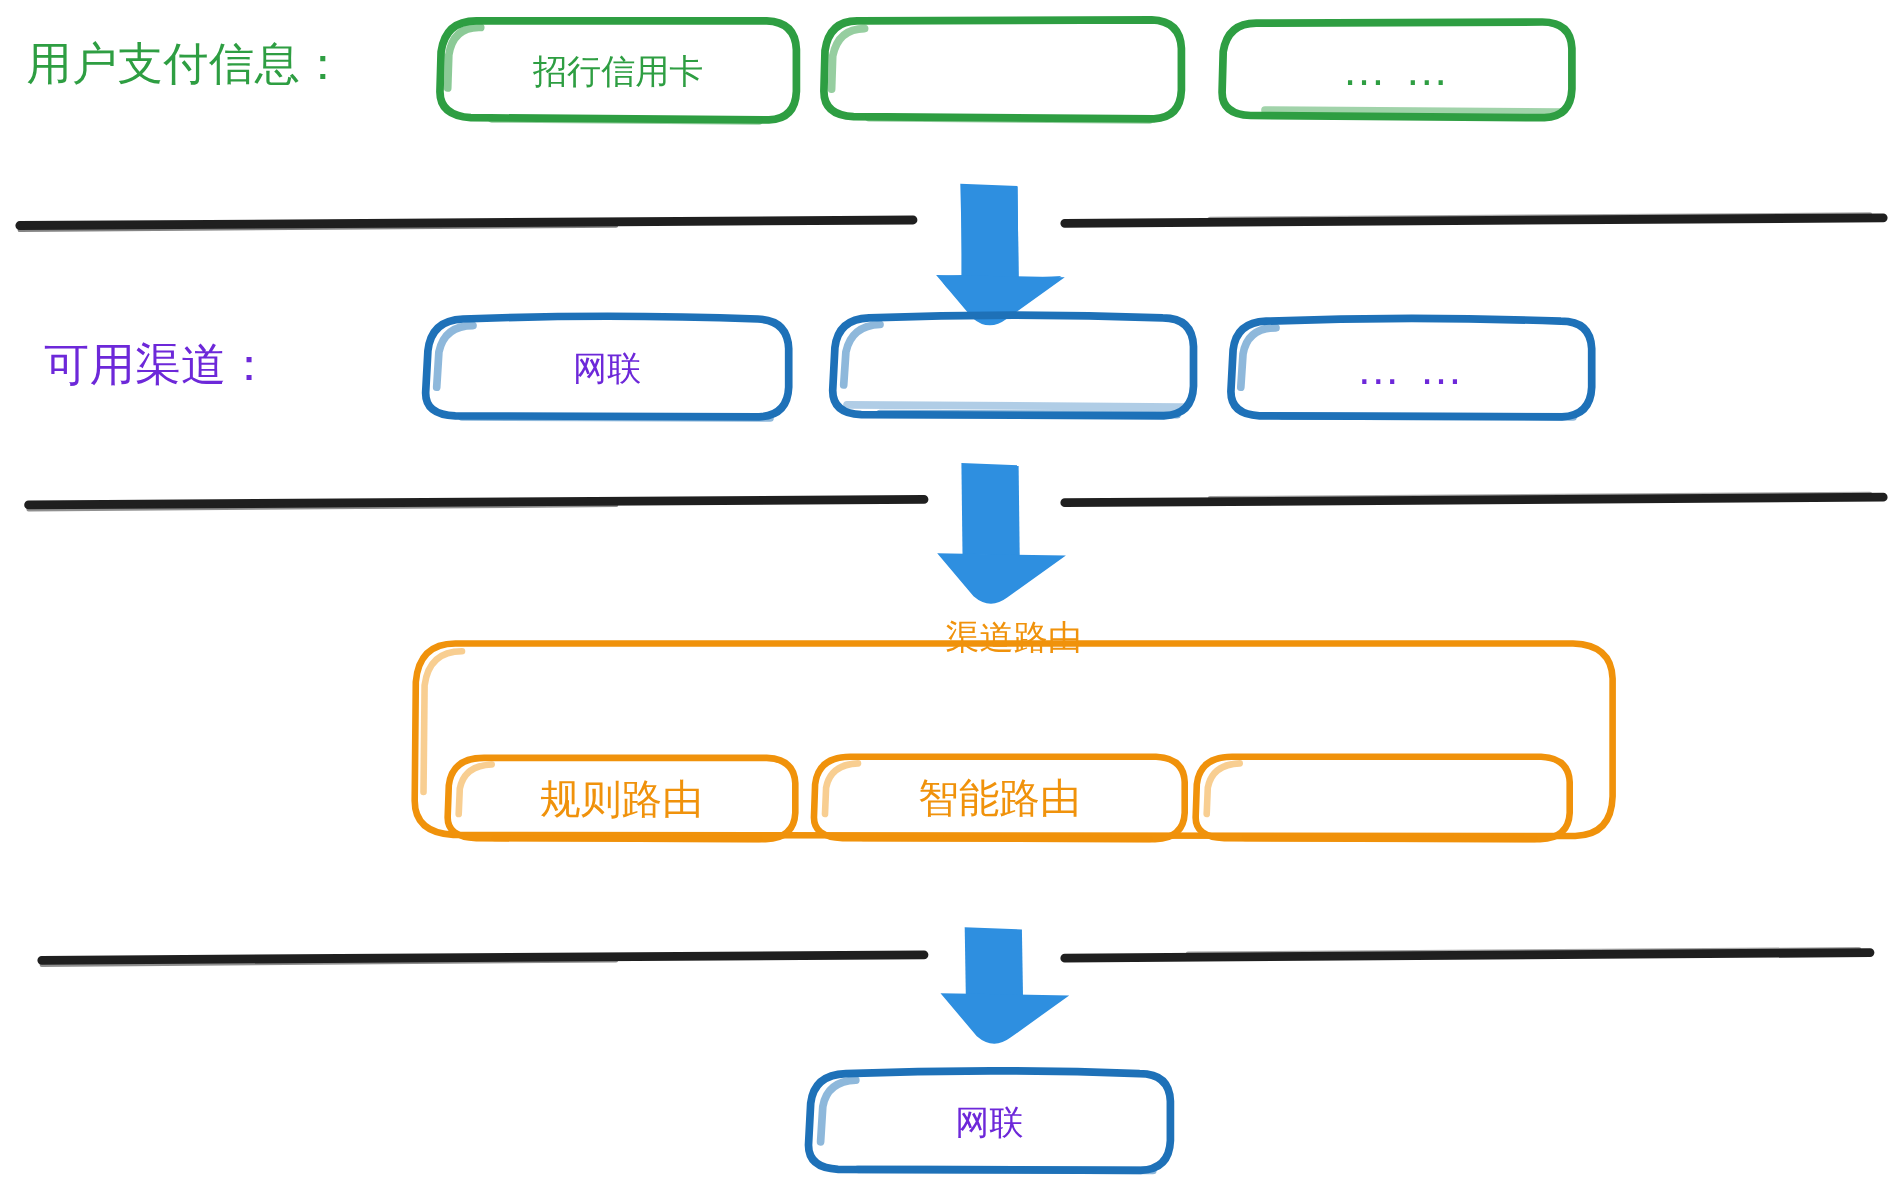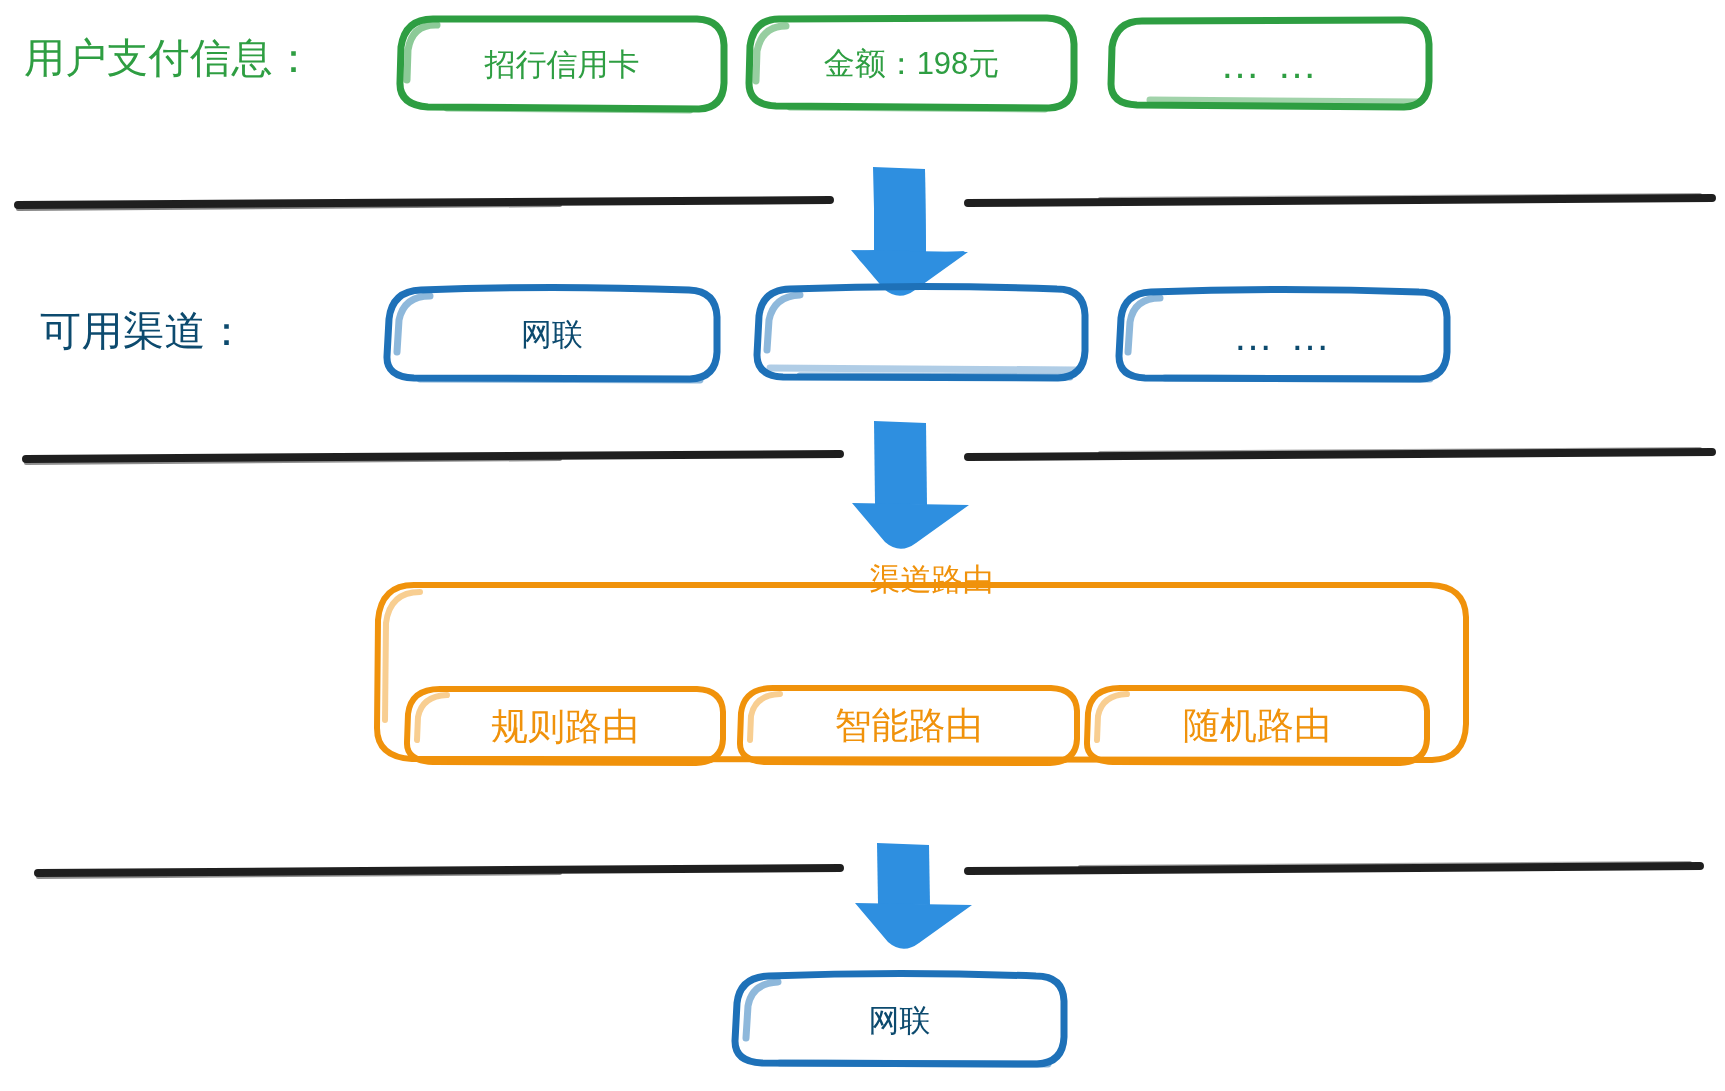--- a/index.html
+++ b/index.html
@@ -44,21 +44,21 @@
     justify-content: center;
     text-align: center;
     font-size: 31px;
     line-height: 1;
     white-space: nowrap;
   }
   .box-text.small {
     font-size: 37px;
   }
   .c-green { color: #2E9E42; }
-  .c-blue  { color: #0c4a6e; }
+  .c-blue  { color: #6d28d9; }
   .c-orange{ color: #F0920B; }
   .dots {
     font-size: 40px;
     letter-spacing: 3px;
   }
 </style>
 </head>
 <body>
 
 <div id="canvas">
@@ -176,30 +176,28 @@
       <path d="M769 976 Q740 977 737 1003 L735 1041 Q735 1062 762 1063 L1037 1064 Q1063 1063 1064 1037
                L1064 1001 Q1063 976 1036 976 Q899 971 769 976 Z"></path>
       <path d="M778 982 Q752 983 748 1006 L746 1038" opacity="0.5"></path>
       <path d="M780 1063 L1048 1064" opacity="0.5"></path>
     </g>
   </svg>
 
   <div class="lbl row-label c-green" style="left:24px; top:38px;">用户支付信息：</div>
 
   <div class="box-text c-green" style="left:400px; top:19px; width:324px; height:90px;">招行信用卡</div>
-  <div class="box-text c-green" style="left:749px; top:18px; width:325px; height:90px;">金额：198元</div>
   <div class="box-text c-green dots" style="left:1111px; top:20px; width:318px; height:87px;">… …</div>
 
   <div class="lbl row-label c-blue" style="left:40px; top:311px;">可用渠道：</div>
 
   <div class="box-text c-blue" style="left:387px; top:288px; width:330px; height:92px;">网联</div>
   <div class="box-text c-blue dots" style="left:1119px; top:291px; width:328px; height:90px;">… …</div>
 
 
-  <div class="box-text c-orange" style="left:387px; top:537px; width:1089px; height:85px;">渠道路由</div>
+  <div class="box-text c-orange" style="left:377px; top:537px; width:1089px; height:85px;">渠道路由</div>
 
   <div class="box-text c-orange small" style="left:740px; top:687px; width:337px; height:76px;">智能路由</div>
   <div class="box-text c-orange small" style="left:407px; top:688px; width:316px; height:76px;">规则路由</div>
-  <div class="box-text c-orange small" style="left:1087px; top:687px; width:340px; height:76px;">随机路由</div>
 
   <div class="box-text c-blue" style="left:735px; top:975px; width:329px; height:90px;">网联</div>
 
 </div>
 
 </body></html>

